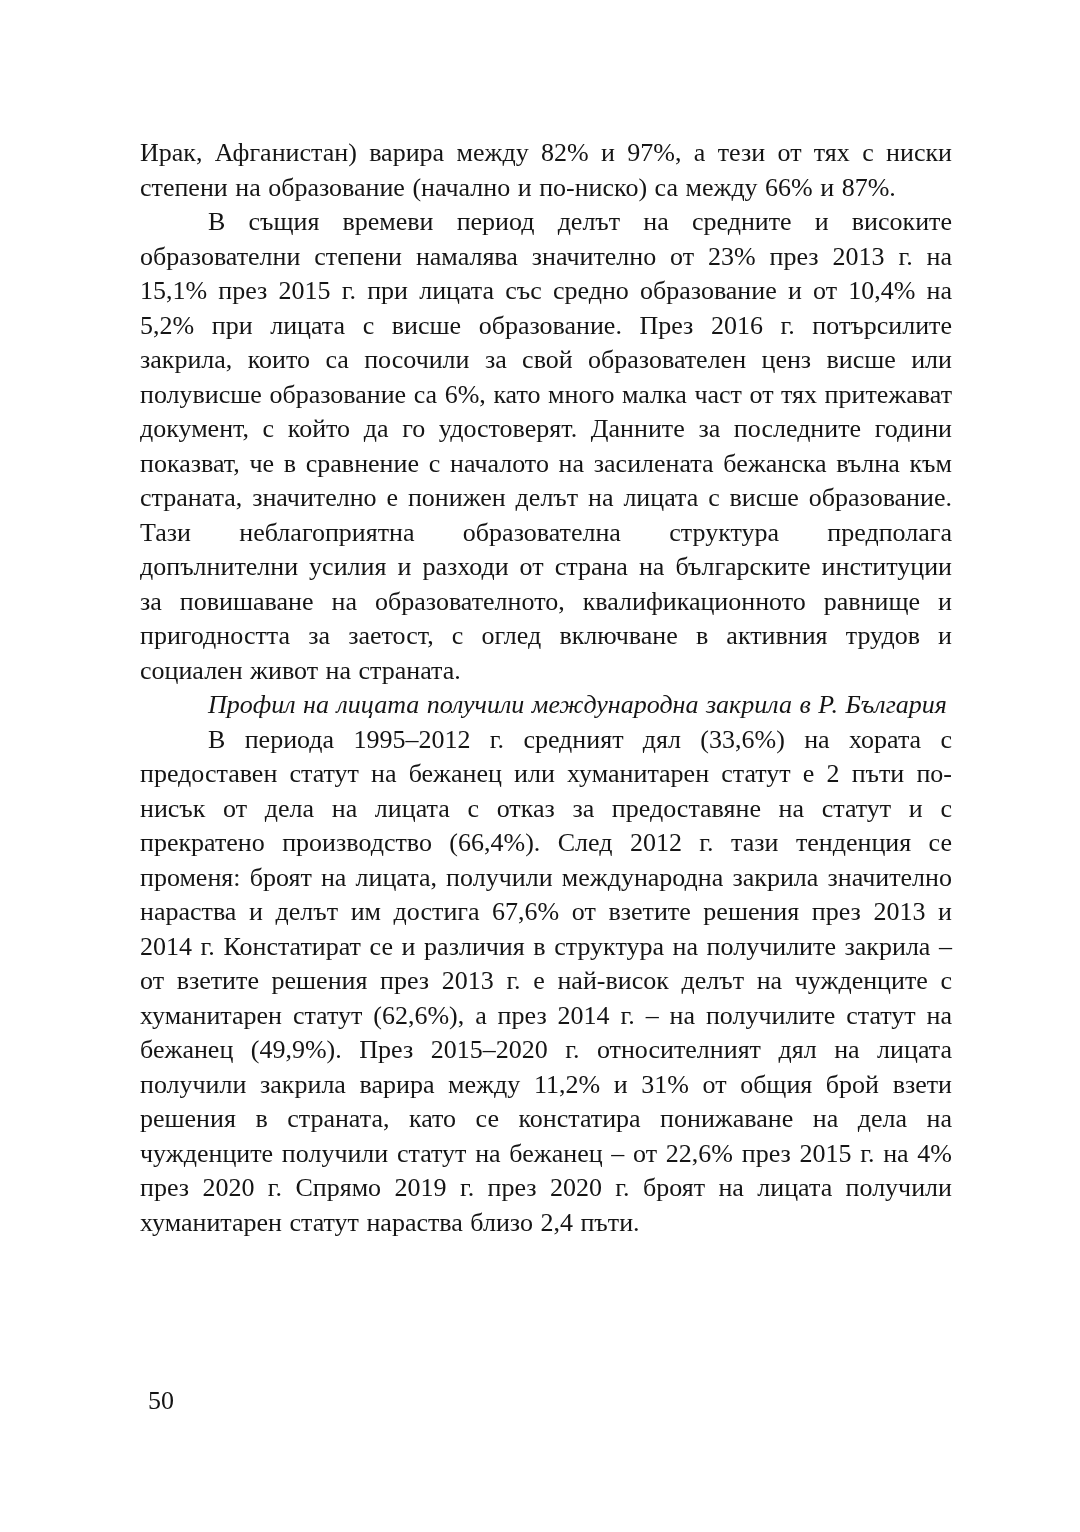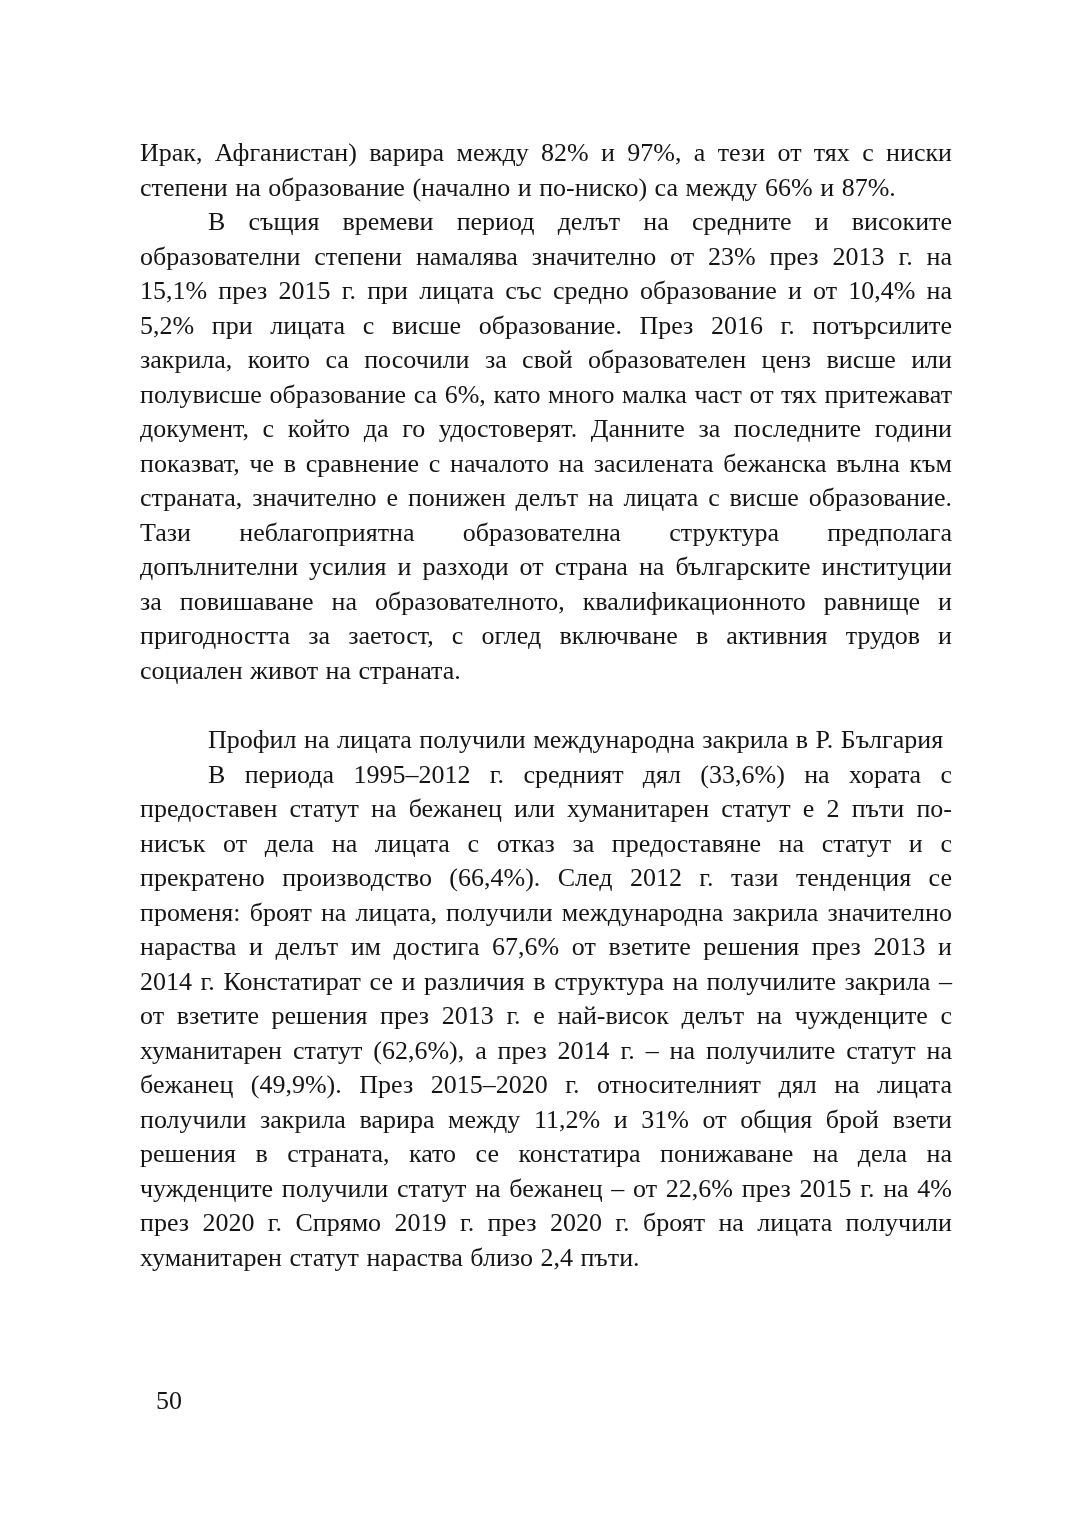--- a/index.html
+++ b/index.html
@@ -27,25 +27,25 @@
     color: #151515;
     text-align: justify;
     text-indent: 68px;
     margin: 0;
     word-spacing: 1px;
   }
   .para.no-indent {
     text-indent: 0;
   }
   .para.heading {
-    margin-top: 35px;
+    font-style: italic;
   }
   .page-number {
     position: absolute;
-    left: 156px;
+    left: 148px;
     top: 1386px;
     font-family: "Liberation Serif", "DejaVu Serif", serif;
     font-size: 26px;
     color: #151515;
   }
 </style>
 </head>
 <body>
 
 <div class="page">

